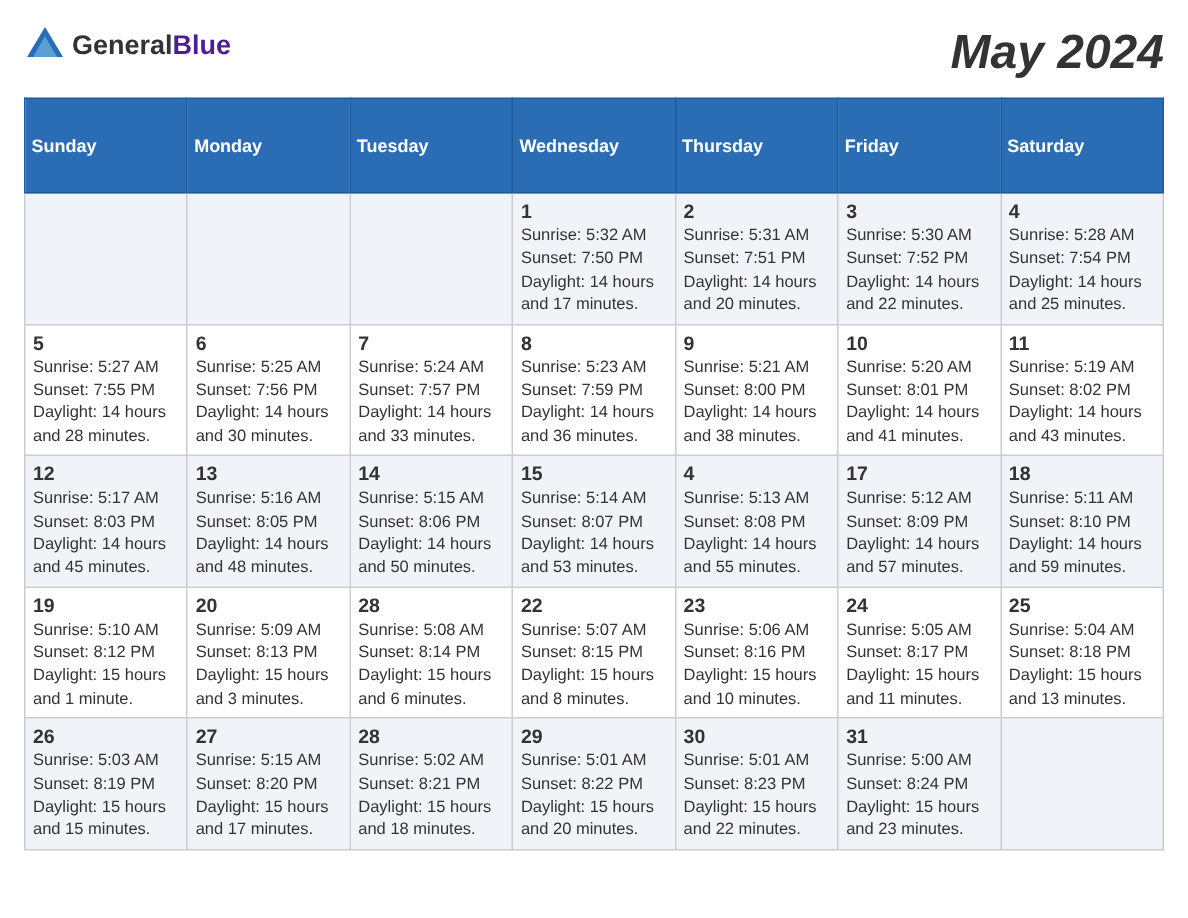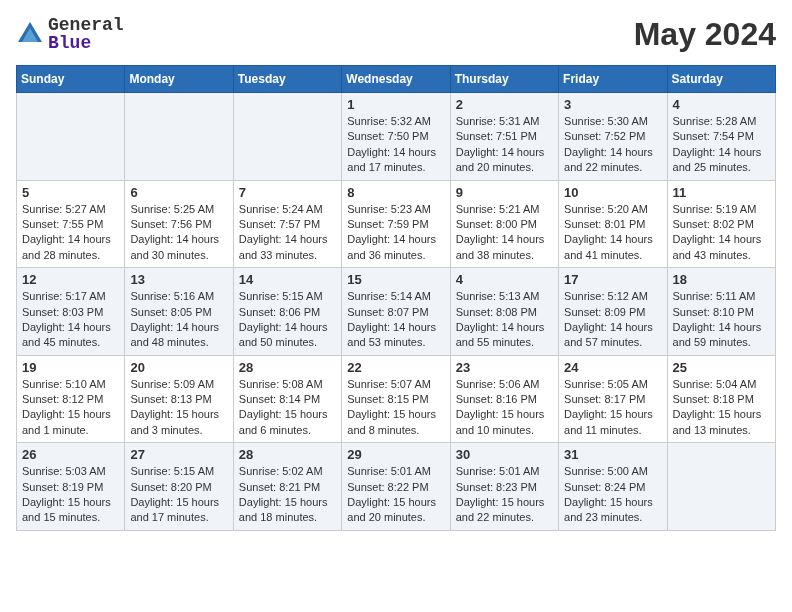--- a/index.html
+++ b/index.html
@@ -16,61 +16,61 @@
       align-items: flex-start;
       margin-bottom: 12px;
     }
     .logo {
       display: flex;
       align-items: center;
       gap: 4px;
     }
     .logo-text {
       display: flex;
-      flex-direction: column;
+      flex-direction: row;
       line-height: 1;
-      font-family: Liberation Mono, monospace;
     }
     .logo-general {
       font-size: 18px;
       font-weight: bold;
       color: #333;
     }
     .logo-blue {
       font-size: 18px;
       font-weight: bold;
       color: #4c1d95;
     }
     .logo-icon {
       width: 28px;
       height: 28px;
     }
     .title-block {
       text-align: left;
+      font-style: italic;
     }
     .title-month {
       font-size: 32px;
       font-weight: bold;
       color: #333;
     }
     .title-location {
       font-size: 14px;
       color: #555;
     }
     table {
       width: 100%;
       border-collapse: collapse;
       border: 1px solid #ccc;
     }
     thead tr th {
       background-color: #2a6db5;
       color: #fff;
       font-size: 12px;
       font-weight: bold;
-      padding: 6px 4px;
+      padding: 24px 4px;
       text-align: left;
       border: 1px solid #1e5a9a;
     }
     tbody tr td {
       width: 14.28%;
       vertical-align: top;
       padding: 4px 5px;
       border: 1px solid #ccc;
       font-size: 10px;
       color: #333;

